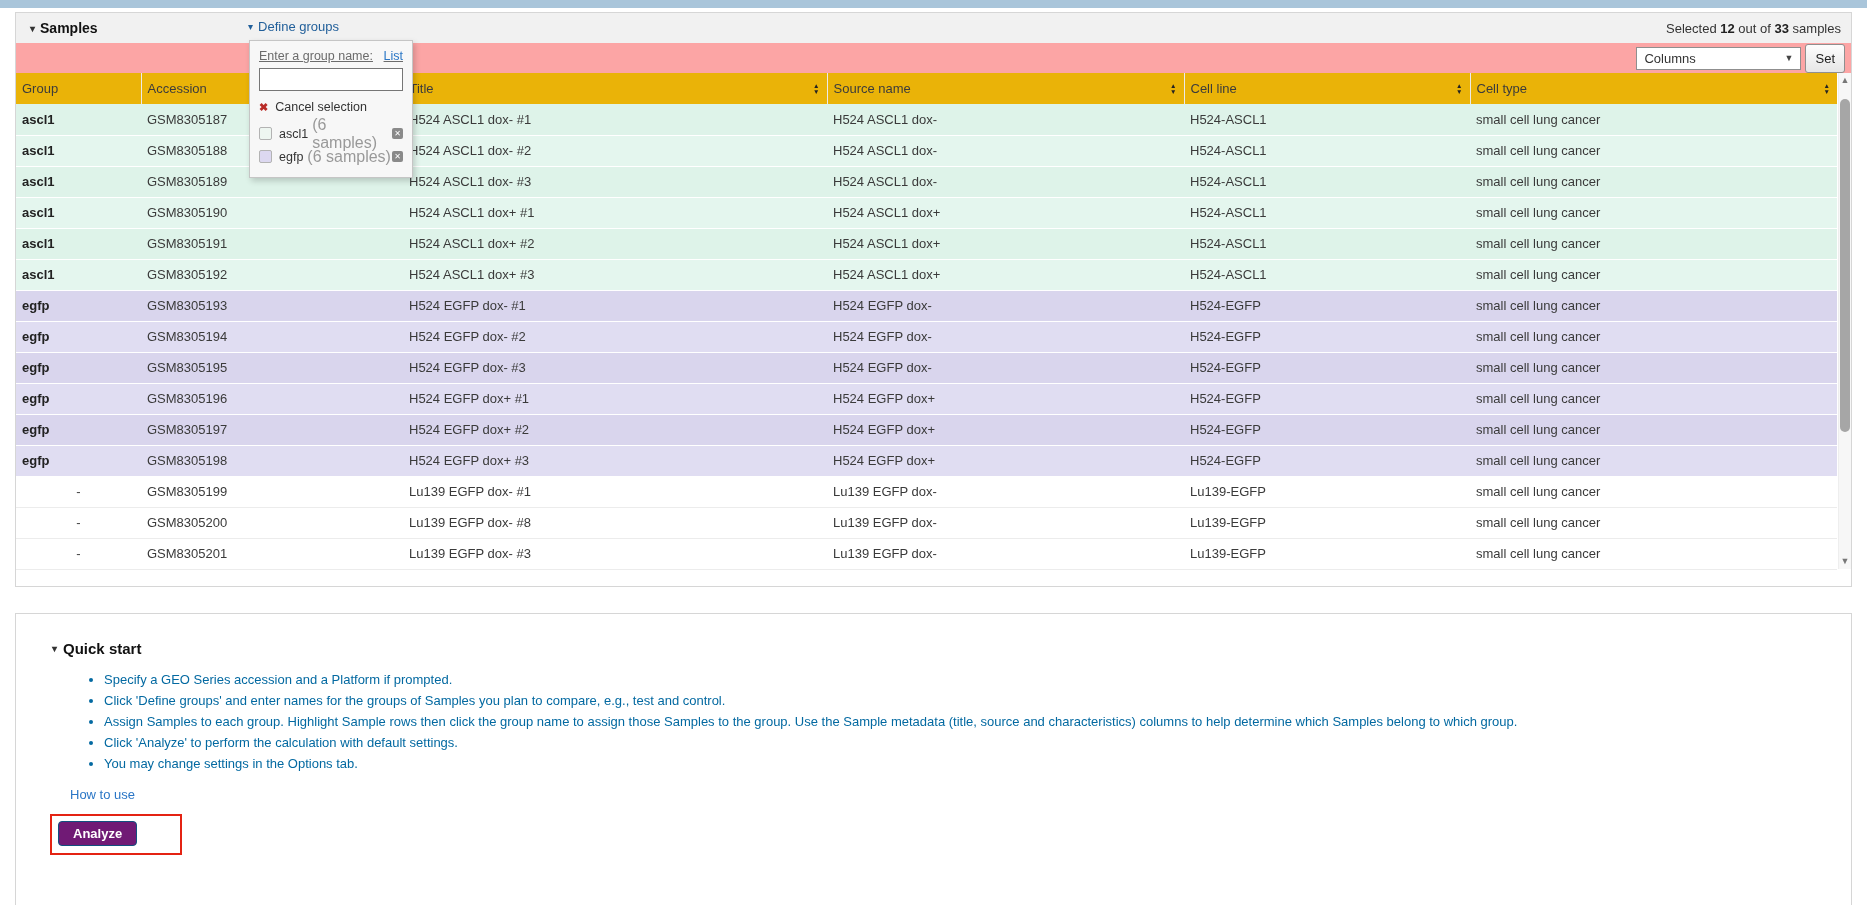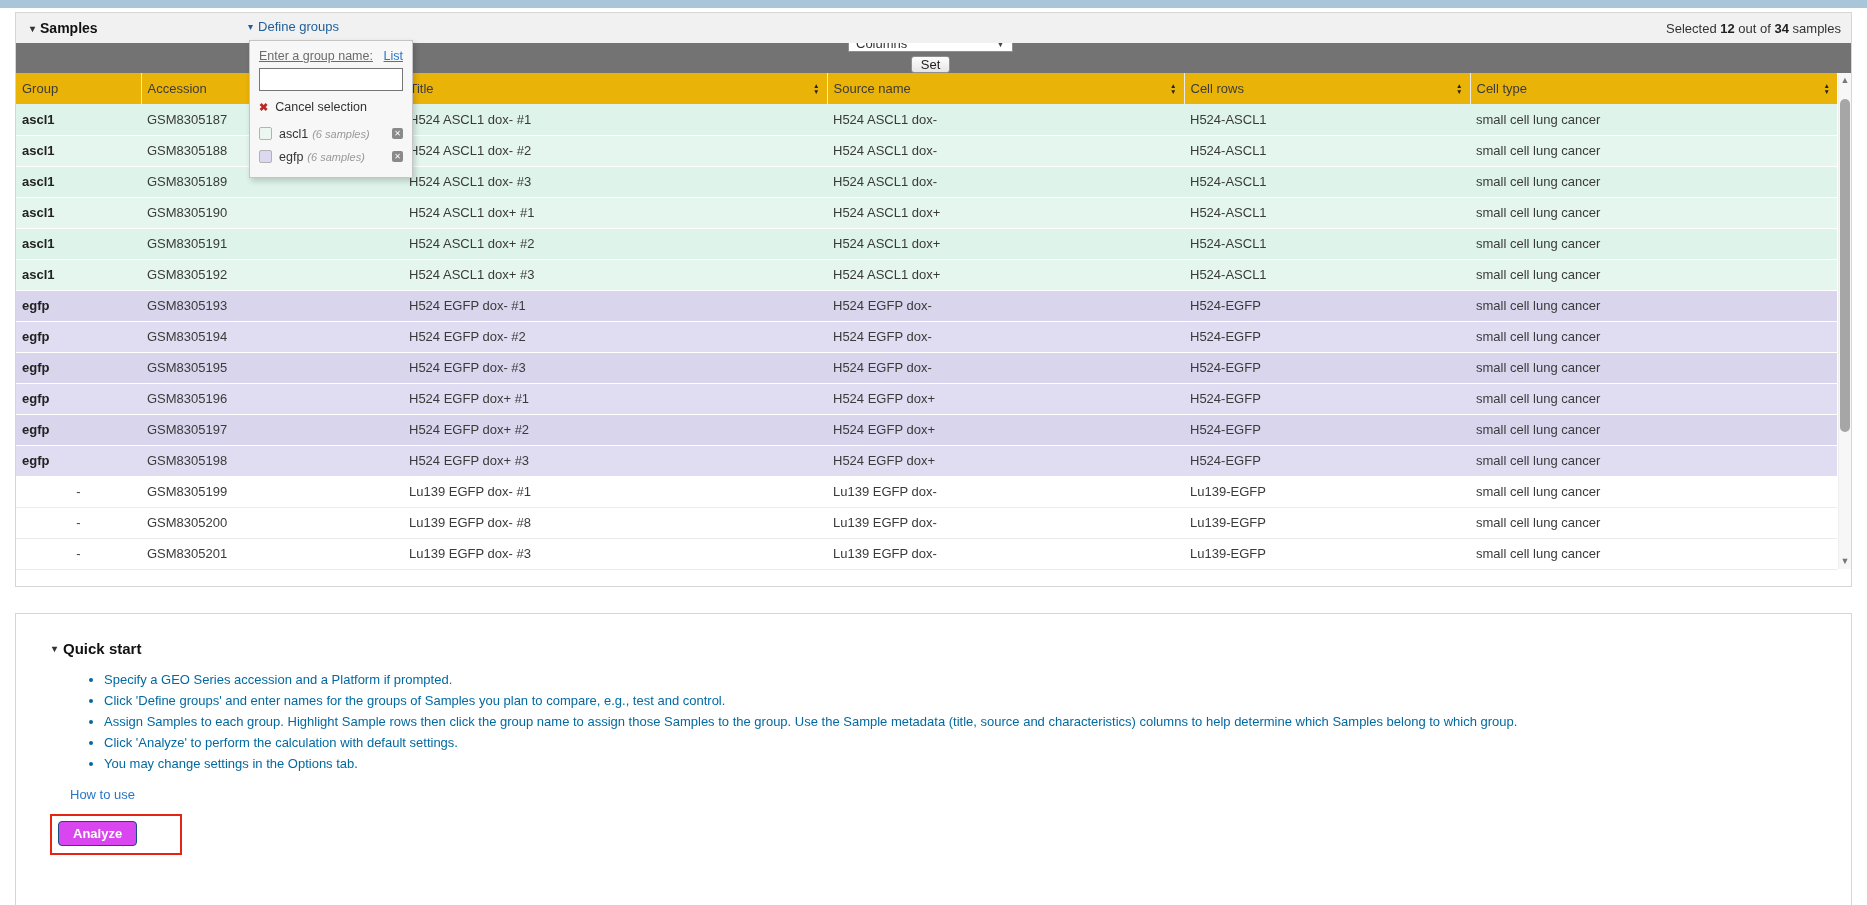--- a/index.html
+++ b/index.html
@@ -24,21 +24,21 @@
   .tri { font-size:10px; color:#333; }
   .define-groups {
     position:absolute; left:232px; top:6px;
     color:#215f9a; font-size:13px; display:flex; align-items:center; gap:5px; cursor:pointer;
   }
   .define-groups .tri { color:#215f9a; }
   .selected-summary { margin-left:auto; margin-right:10px; font-size:13px; color:#333; }
   .selected-summary b { color:#222; }
 
   .toolbar-row { height:30px; display:flex; justify-content:flex-end; align-items:center;
-    gap:4px; padding-right:6px; background:#737373;flex-direction:column; }
+    gap:4px; padding-right:6px; background:#fca5a5; }
   .columns-select {
     width:165px; height:23px; border:1px solid #8f8f8f; background:#fff;
     display:flex; align-items:center; justify-content:space-between;
     padding:0 7px; color:#333; cursor:pointer;
   }
   .columns-select .dd-arrow { font-size:9px; color:#444; }
   .set-button {
     height:29px; padding:0 9px; border:1px solid #8f8f8f; border-radius:3px;
     background:linear-gradient(#fdfdfd,#e6e6e6); font-size:13px; color:#222; cursor:pointer;
   }
@@ -88,21 +88,21 @@
   .list-link { color:#2a76c6; cursor:pointer; }
   .group-name-input { width:100%; height:23px; border:1px solid #767676; background:#fff;
     margin:5px 0 9px 0; font-size:13px; padding:0 4px; }
   .cancel-row { display:flex; align-items:center; gap:7px; font-size:12.5px; color:#333;
     margin-bottom:8px; cursor:pointer; }
   .cancel-x { color:#b92b27; font-weight:bold; font-size:11px; }
   .group-row { display:flex; align-items:center; height:23px; font-size:12.5px; color:#444; }
   .group-checkbox { width:13px; height:13px; border:1px solid #b3b3b3; border-radius:2px;
     background:#fff; flex:none; cursor:pointer; }
   .group-row .gname { margin:0 4px 0 7px; color:#333; }
-  .group-row .gcount { color:#999; font-size:11px;font-style:italic; }
+  .group-row .gcount { color:#999; font-size:16px; }
   .delete-icon { margin-left:auto; width:11px; height:11px; background:#8a8a8a; color:#fff;
     font-size:8px; line-height:11px; text-align:center; border-radius:2px; cursor:pointer; }
 
   
   .geo2r-panel { margin-top:26px; border:1px solid #d6d6d6; background:#fff; height:293px; }
   .tab-bar { height:32px; background:#e9e9e9; display:flex; align-items:flex-end;
     gap:5px; padding-left:18px; }
   .tab { height:29px; line-height:28px; padding:0 11px; font-size:12.5px; color:#333;
     background:#f3f3f3; border:1px solid #c6c6c6; border-bottom:none;
     border-radius:3px 3px 0 0; cursor:pointer; }
@@ -112,21 +112,21 @@
   .qs-heading { display:flex; align-items:center; gap:6px; font-size:15px; font-weight:bold;
     color:#111; cursor:pointer; }
   .qs-heading .tri { font-size:10px; }
   ul.qs-bullets { margin:13px 0 0 0; padding-left:52px; }
   ul.qs-bullets li { font-size:13px; color:#0369a1; line-height:19px; margin-bottom:2px; }
   .how-to-use { display:inline-block; margin:12px 0 0 18px; color:#2a76c6; font-size:13px;
     cursor:pointer; }
   .analyze-wrap { margin:12px 0 0 -2px; }
   .analyze-highlight { display:inline-block; border:2px solid #e42313;
     padding:5px 43px 7px 6px; }
-  .analyze-button { background:#d946ef; border:1px solid #11507f; border-radius:4px;
+  .analyze-button { background:#701a75; border:1px solid #11507f; border-radius:4px;
     color:#fff; font-weight:bold; font-size:13px; padding:4px 14px; cursor:pointer;
     font-family:"Liberation Sans", sans-serif; }
 </style>
 </head>
 <body>
 
 <div class="top-bar"></div>
 
 <div class="content">
 
@@ -134,21 +134,21 @@
 
     <div class="panel-header">
       <div class="samples-title">
         <span class="tri">▾</span>
         <span>Samples</span>
       </div>
       <div class="define-groups">
         <span class="tri">▾</span>
         <span>Define groups</span>
       </div>
-      <div class="selected-summary"><span>Selected </span><b>12</b><span> out of </span><b>34</b><span> samples</span></div>
+      <div class="selected-summary"><span>Selected </span><b>12</b><span> out of </span><b>33</b><span> samples</span></div>
     </div>
 
     <div class="toolbar-row">
       <div class="columns-select">
         <span>Columns</span>
         <span class="dd-arrow">▼</span>
       </div>
       <button class="set-button">Set</button>
     </div>
 
@@ -161,21 +161,21 @@
           <col class="c-src">
             <col class="c-line">
             <col class="c-type">
         </colgroup>
         <thead>
             <tr id="header-row">
               <th><span>Group</span></th>
               <th><span>Accession</span><span class="sort-icon"></span></th>
               <th><span>Title</span><span class="sort-icon"></span></th>
               <th><span>Source name</span><span class="sort-icon"></span></th>
-              <th><span>Cell rows</span><span class="sort-icon"></span></th>
+              <th><span>Cell line</span><span class="sort-icon"></span></th>
               <th><span>Cell type</span><span class="sort-icon"></span></th>
             </tr>
           </thead>
         <tbody id="table-body">
             <tr class="hl-green">
               <td class="group-cell">ascl1</td>
               <td>GSM8305187</td>
               <td>H524 ASCL1 dox- #1</td>
               <td>H524 ASCL1 dox-</td>
               <td>H524-ASCL1</td>

